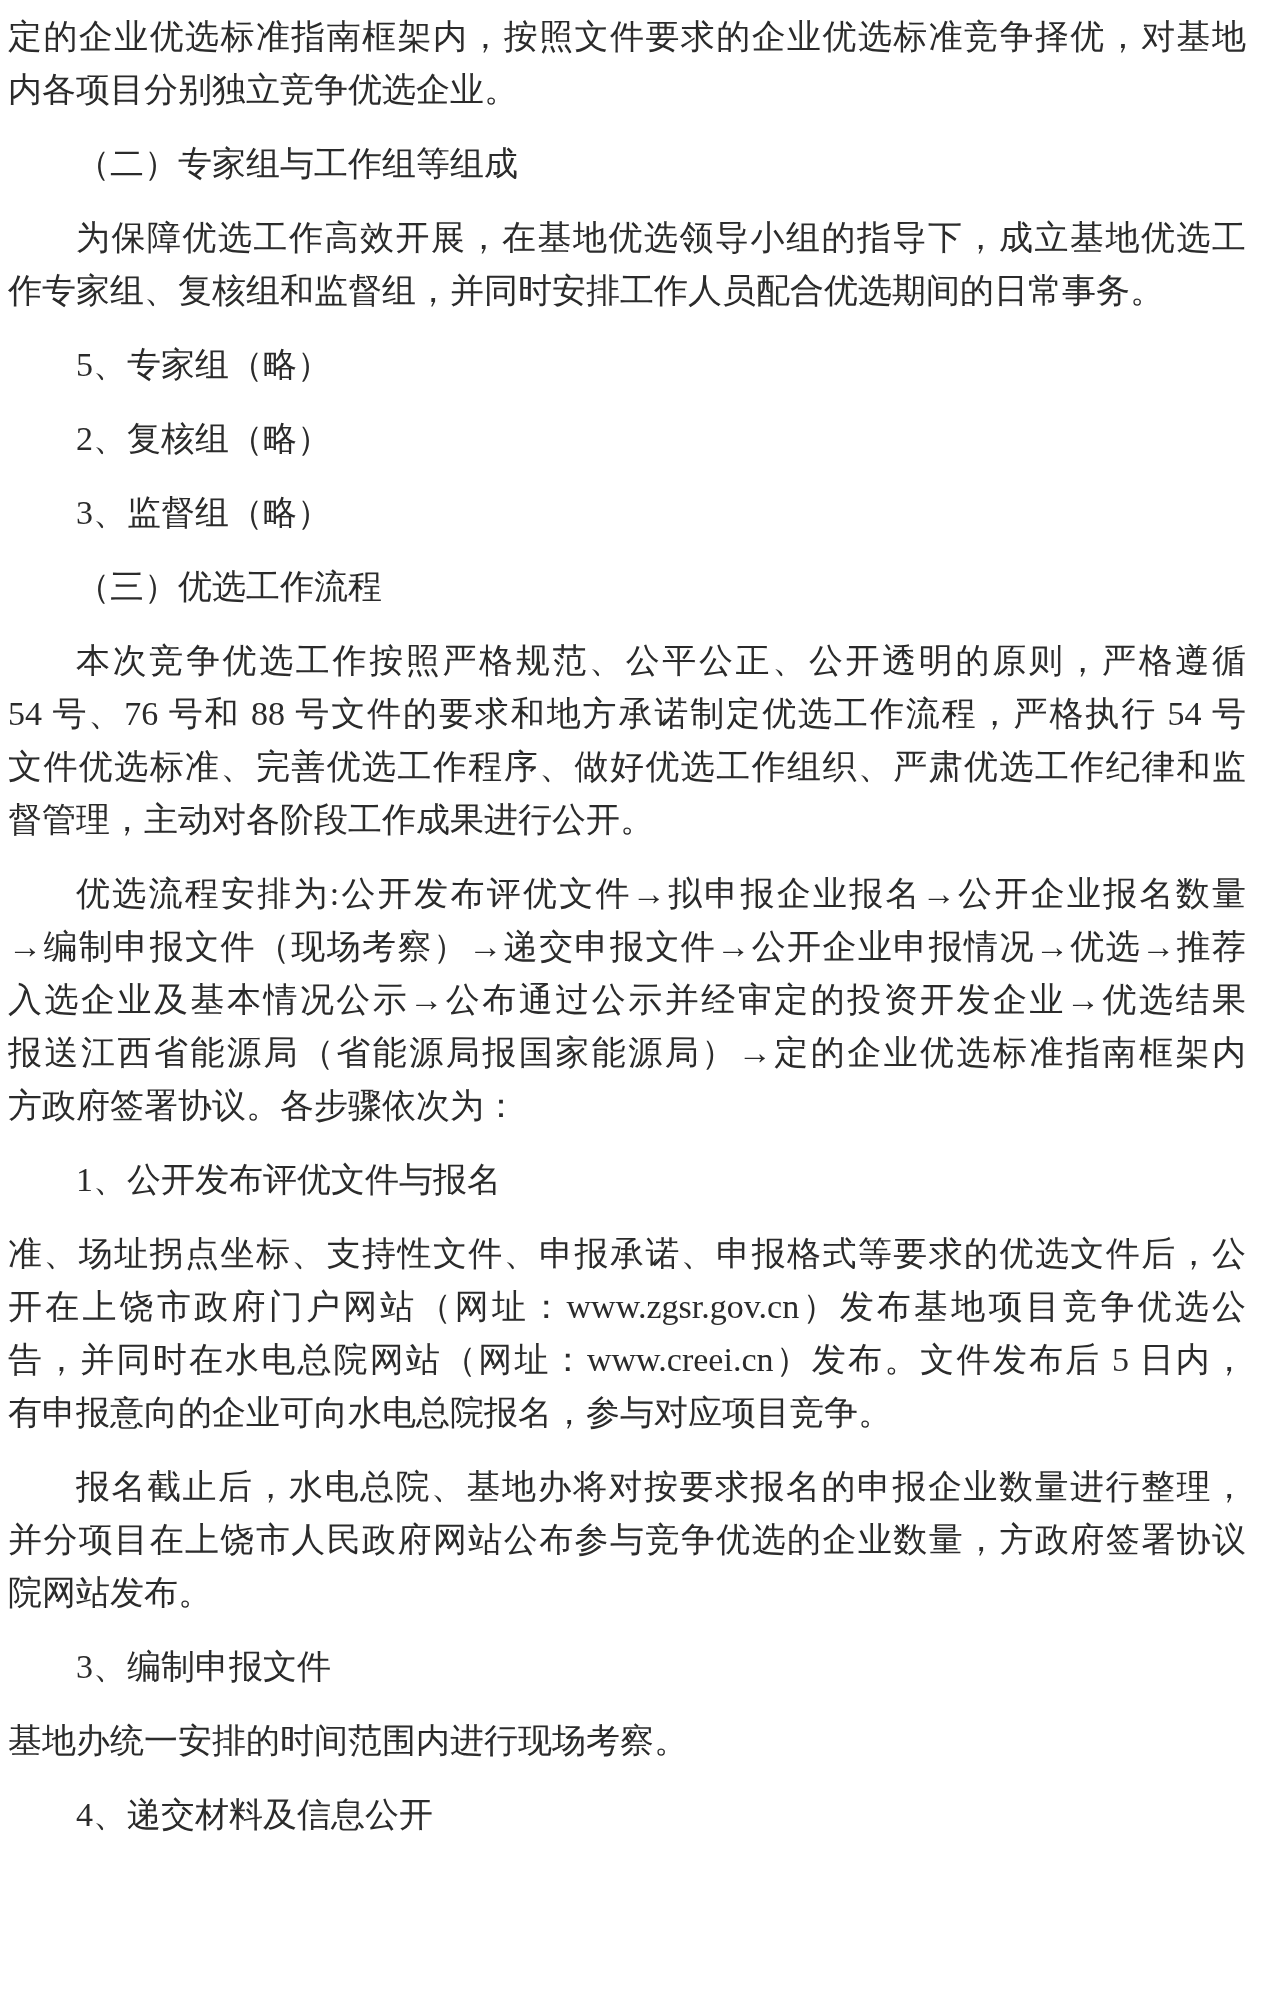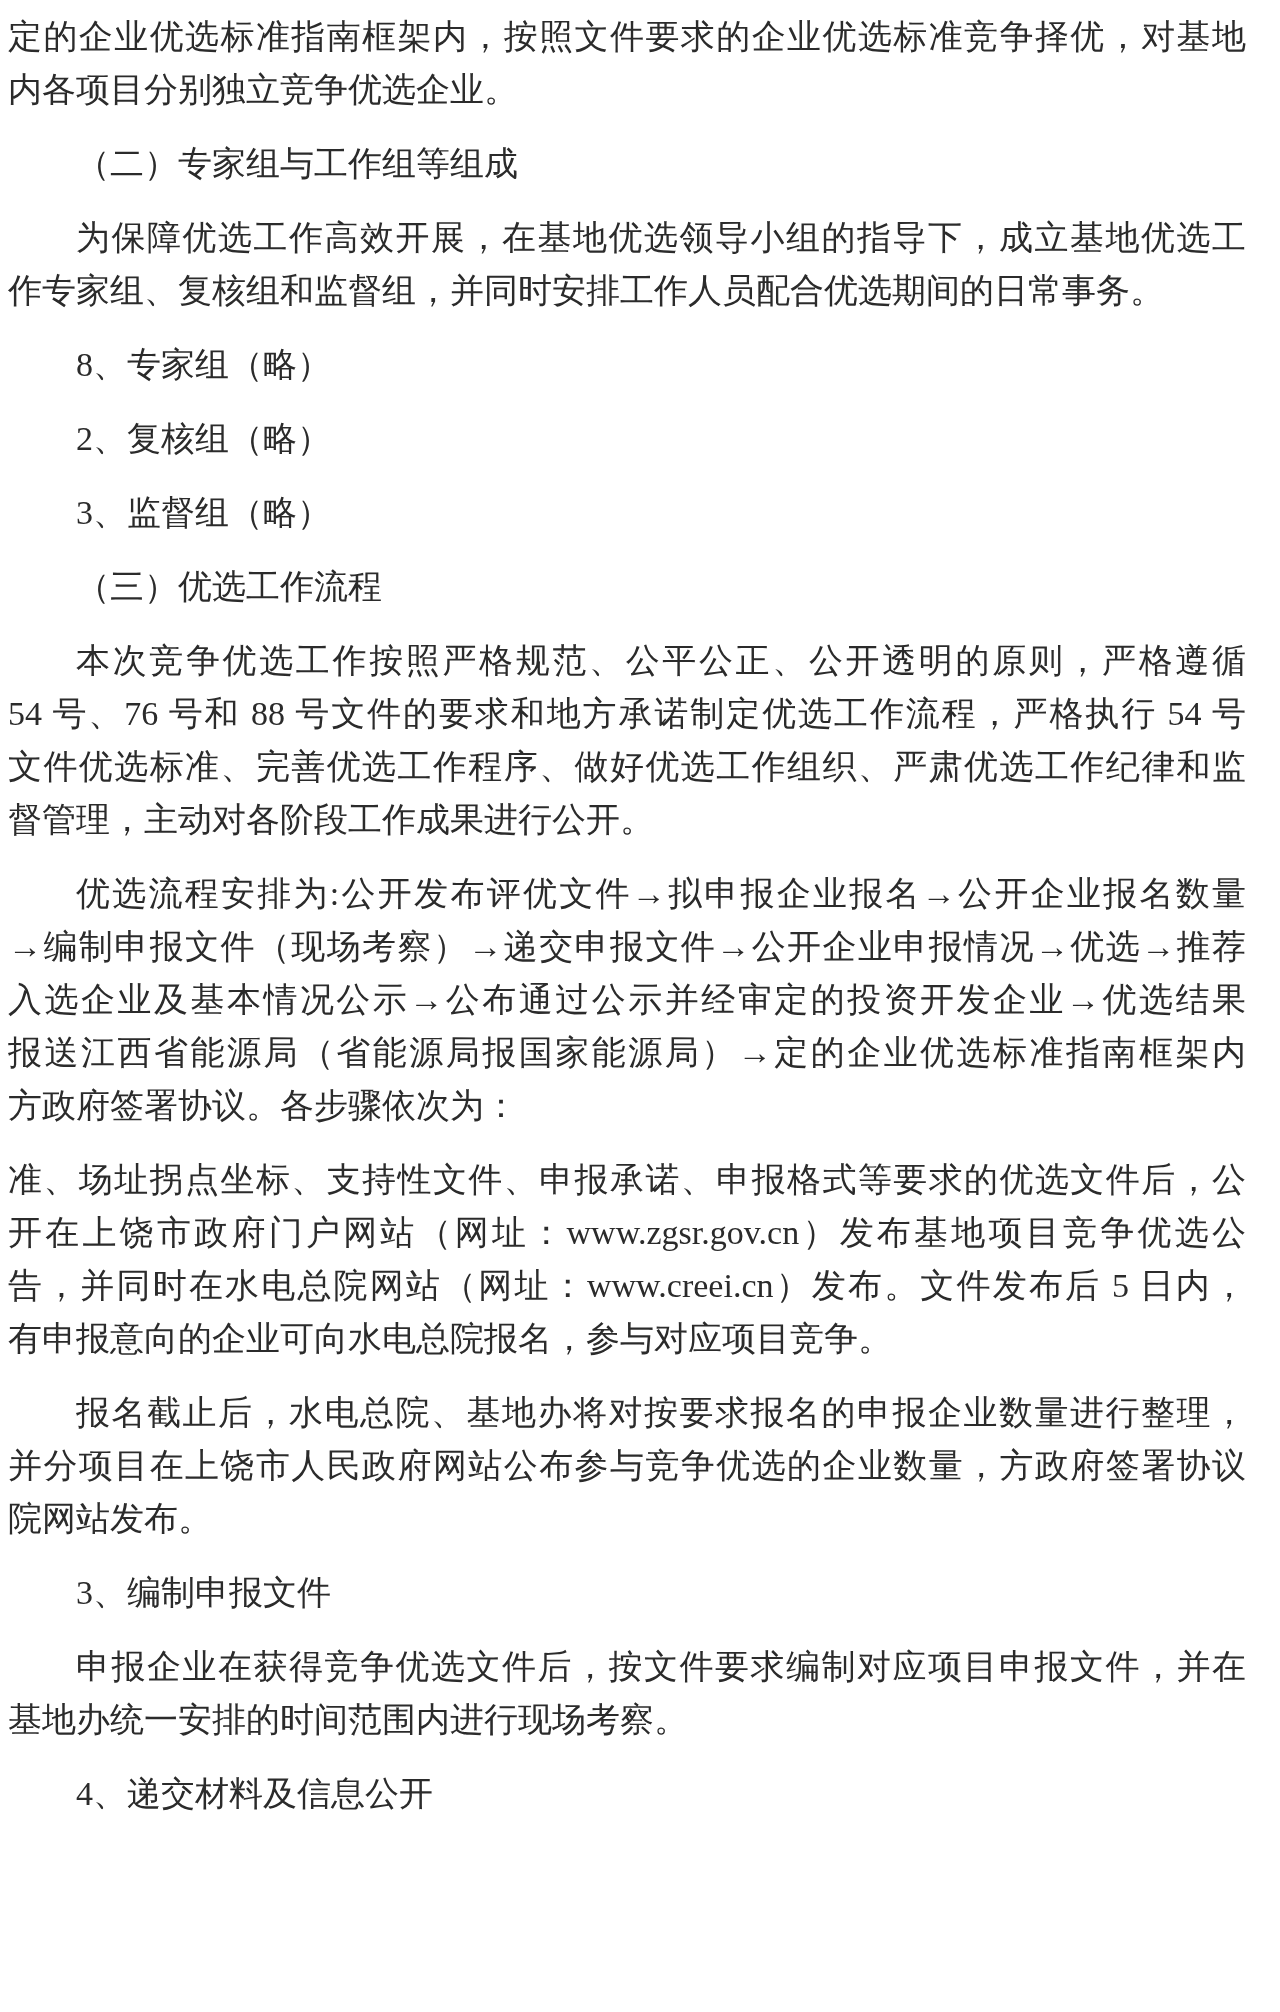--- a/index.html
+++ b/index.html
@@ -46,21 +46,21 @@
       <div class="line">内各项目分别独立竞争优选企业。</div>
     </div>
     <div class="block heading">
       <div class="line indent">（二）专家组与工作组等组成</div>
     </div>
     <div class="block paragraph">
       <div class="line indent fill">为保障优选工作高效开展，在基地优选领导小组的指导下，成立基地优选工</div>
       <div class="line">作专家组、复核组和监督组，并同时安排工作人员配合优选期间的日常事务。</div>
     </div>
     <div class="block list-item">
-      <div class="line indent">8、专家组（略）</div>
+      <div class="line indent">5、专家组（略）</div>
     </div>
     <div class="block list-item">
       <div class="line indent">2、复核组（略）</div>
     </div>
     <div class="block list-item">
       <div class="line indent">3、监督组（略）</div>
     </div>
     <div class="block heading">
       <div class="line indent">（三）优选工作流程</div>
     </div>
@@ -70,34 +70,36 @@
       <div class="line fill">文件优选标准、完善优选工作程序、做好优选工作组织、严肃优选工作纪律和监</div>
       <div class="line">督管理，主动对各阶段工作成果进行公开。</div>
     </div>
     <div class="block paragraph">
       <div class="line indent fill">优选流程安排为:公开发布评优文件→拟申报企业报名→公开企业报名数量</div>
       <div class="line fill">→编制申报文件（现场考察）→递交申报文件→公开企业申报情况→优选→推荐</div>
       <div class="line fill">入选企业及基本情况公示→公布通过公示并经审定的投资开发企业→优选结果</div>
       <div class="line fill">报送江西省能源局（省能源局报国家能源局）→定的企业优选标准指南框架内</div>
       <div class="line">方政府签署协议。各步骤依次为：</div>
     </div>
+    <div class="block list-item">
+      <div class="line indent">1、公开发布评优文件与报名</div>
+    </div>
     <div class="block paragraph">
       <div class="line fill">准、场址拐点坐标、支持性文件、申报承诺、申报格式等要求的优选文件后，公</div>
       <div class="line fill">开在上饶市政府门户网站（网址：www.zgsr.gov.cn）发布基地项目竞争优选公</div>
       <div class="line fill">告，并同时在水电总院网站（网址：www.creei.cn）发布。文件发布后 5 日内，</div>
       <div class="line">有申报意向的企业可向水电总院报名，参与对应项目竞争。</div>
     </div>
     <div class="block paragraph">
       <div class="line indent fill">报名截止后，水电总院、基地办将对按要求报名的申报企业数量进行整理，</div>
       <div class="line fill">并分项目在上饶市人民政府网站公布参与竞争优选的企业数量，方政府签署协议</div>
       <div class="line">院网站发布。</div>
     </div>
     <div class="block list-item">
       <div class="line indent">3、编制申报文件</div>
     </div>
     <div class="block paragraph">
-      <div class="line indent fill">申报企业在获得竞争优选文件后，按文件要求编制对应项目申报文件，并在</div>
       <div class="line">基地办统一安排的时间范围内进行现场考察。</div>
     </div>
     <div class="block list-item">
       <div class="line indent">4、递交材料及信息公开</div>
     </div>
   </div>
 
 </body></html>

